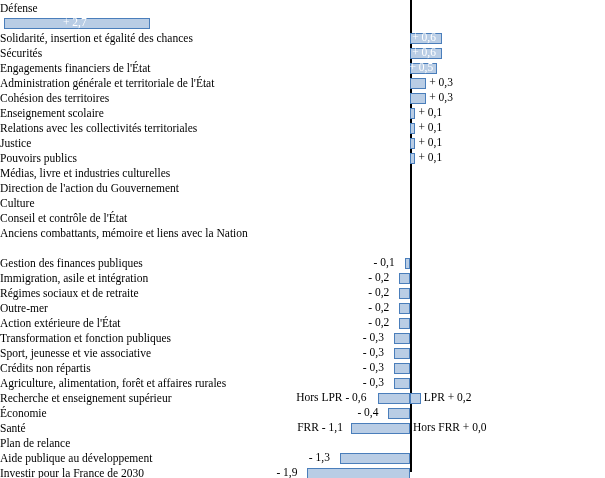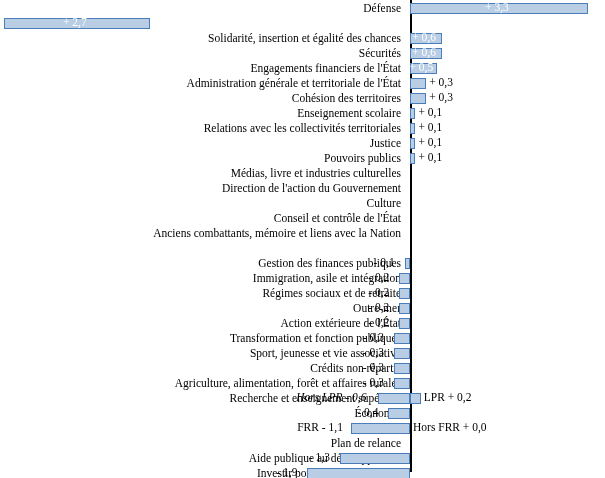--- a/index.html
+++ b/index.html
@@ -26,21 +26,20 @@
     width: 605px;
   }
   .row {
     position: relative;
     height: 15px;
     display: flex;
     align-items: center;
   }
   .cat-label {
     width: 406px;
-    text-align: right;
     padding-right: 5px;
     box-sizing: border-box;
     font-size: 11.5px;
     color: #000000;
     line-height: 13px;
     white-space: nowrap;
     overflow: visible;
   }
   .plot {
     position: relative;
@@ -85,24 +84,20 @@
   }
 </style>
 </head>
 <body>
 
 <div id="chart-root">
   <div id="axis"></div>
   <div class="rows" id="rows" style="top: 1px;">
       <div class="row">
         <div class="cat-label">Défense</div>
-        <div class="plot">
-          <div class="bar" style="left: 4px; width: 178.2px;"></div>
-          <div class="vlabel inside" style="left: 79.1px;">+ 3,3</div>
-        </div>
       </div>
       <div class="row">
         <div class="plot">
           <div class="bar" style="left: 4px; width: 145.8px;"></div>
           <div class="vlabel inside" style="left: 62.9px;">+ 2,7</div>
         </div>
       </div>
       <div class="row">
         <div class="cat-label">Solidarité, insertion et égalité des chances</div>
         <div class="plot">
@@ -249,21 +244,21 @@
         <div class="cat-label">Agriculture, alimentation, forêt et affaires rurales</div>
         <div class="plot">
           <div class="bar" style="left: -12.2px; width: 16.2px;"></div>
           <div class="vlabel" style="left: -43.2px;">- 0,3</div>
         </div>
       </div>
       <div class="row">
         <div class="cat-label">Recherche et enseignement supérieur</div>
         <div class="plot">
           <div class="bar" style="left: -28.4px; width: 32.4px;"></div>
-          <div class="vlabel" style="left: -109.8px; font-style: italic;">Hors LPR - 0,6</div>
+          <div class="vlabel" style="left: -109.8px;">Hors LPR - 0,6</div>
           <div class="bar" style="left: 4px; width: 10.8px;"></div>
           <div class="note" style="left: 17.8px; text-align: right;">LPR + 0,2</div>
         </div>
       </div>
       <div class="row">
         <div class="cat-label">Économie</div>
         <div class="plot">
           <div class="bar" style="left: -17.6px; width: 21.6px;"></div>
           <div class="vlabel" style="left: -48.6px;">- 0,4</div>
         </div>

